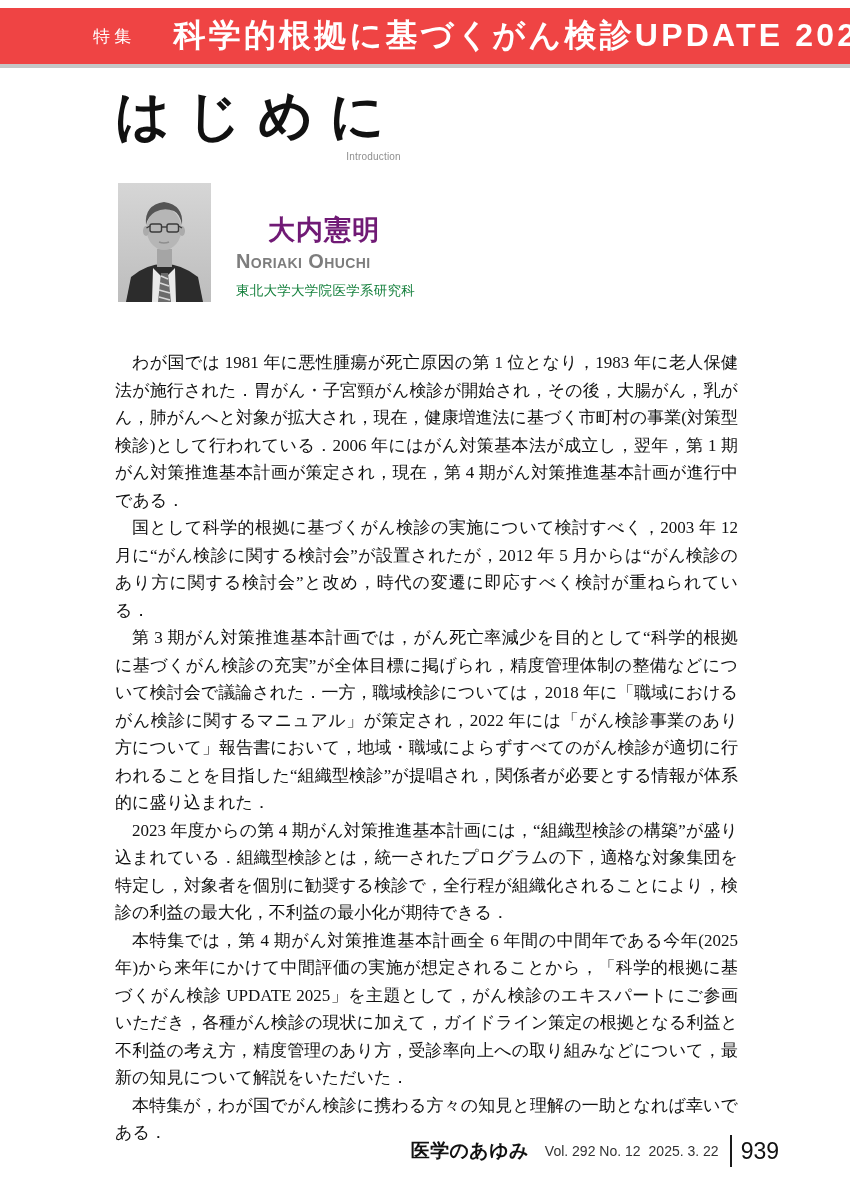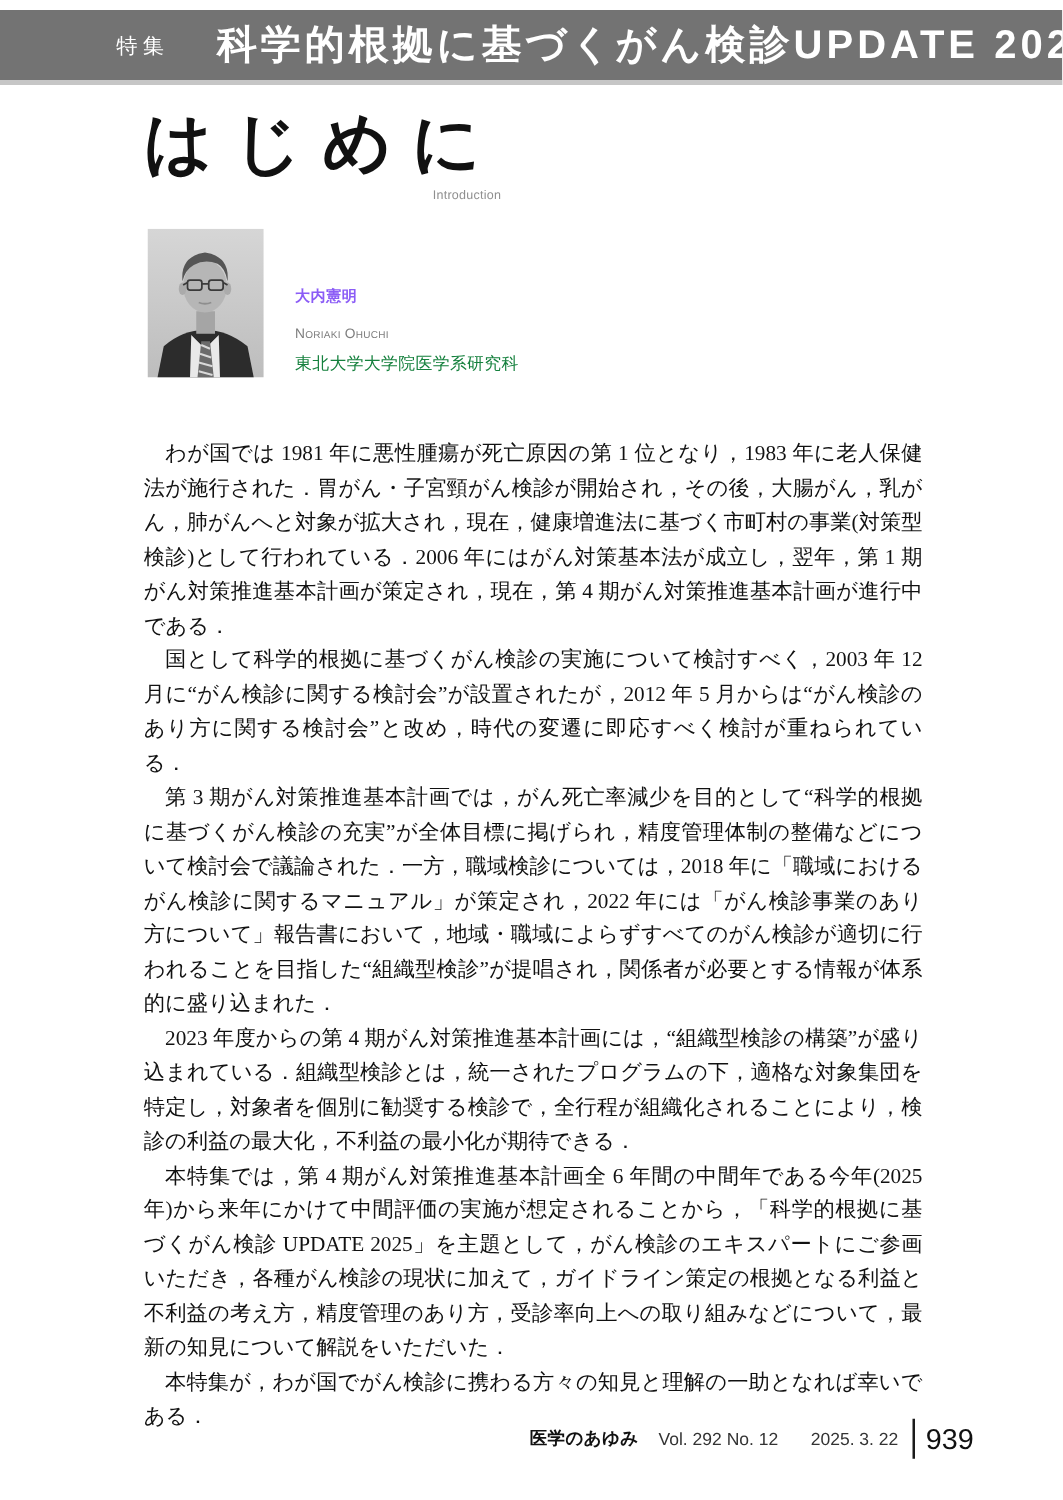--- a/index.html
+++ b/index.html
@@ -13,21 +13,21 @@
     overflow: hidden;
     font-family: "Liberation Sans", "DejaVu Sans", sans-serif;
     color: #1a1a1a;
   }
 
   
   .banner {
     position: absolute;
     left: 0; top: 8px;
     width: 850px; height: 60px;
-    background: #737373;
+    background: #ef4444;
     border-bottom: 4px solid #c6c6c6;
     display: flex;
     align-items: center;
     padding-left: 93px;
   }
   .banner-tag {
     color: #ffffff;
     font-size: 17px;
     letter-spacing: 0.25em;
     font-weight: 500;
@@ -66,31 +66,33 @@
     display: flex;
     align-items: flex-end;
   }
   .author-photo {
     width: 93px; height: 119px;
     flex: 0 0 auto;
     display: block;
   }
   .author-meta { margin-left: 25px; padding-bottom: 2px; }
   .author-name {
-    font-size: 12px;
-    font-weight: bold;
-    color: #8b5cf6;
+    font-size: 27px;
+    font-weight: bold;
+    color: #701a75;
     letter-spacing: 0.04em;
+    margin-left: 32px;
   }
   .author-roman {
-    margin-top: 15px;
-    font-size: 11px;
+    margin-top: 2px;
+    font-size: 20px;
     color: #7d7d7d;
     font-variant: small-caps;
     letter-spacing: 0.02em;
+    font-weight: bold;
   }
   .author-affiliation {
     margin-top: 9px;
     font-size: 13.5px;
     color: #15803d;
     letter-spacing: 0.02em;
   }
 
   
   .body-text {
@@ -108,26 +110,26 @@
   
   .footer {
     position: absolute;
     right: 71px; top: 1133px;
     height: 36px;
     display: flex;
     align-items: center;
   }
   .footer-journal {
     font-weight: bold;
-    font-size: 14px;
+    font-size: 19px;
     color: #111111;
     letter-spacing: 0.02em;
   }
   .footer-volume { margin-left: 16px; font-size: 14px; color: #333333; text-align: right; }
-  .footer-date   { margin-left: 26px; font-size: 14px; color: #333333; }
+  .footer-date   { margin-left: 8px; font-size: 14px; color: #333333; }
   .footer-divider {
     width: 2px; height: 32px;
     background: #1a1a1a;
     margin-left: 11px;
   }
   .footer-page {
     margin-left: 9px;
     font-size: 23px;
     color: #111111;
   }

